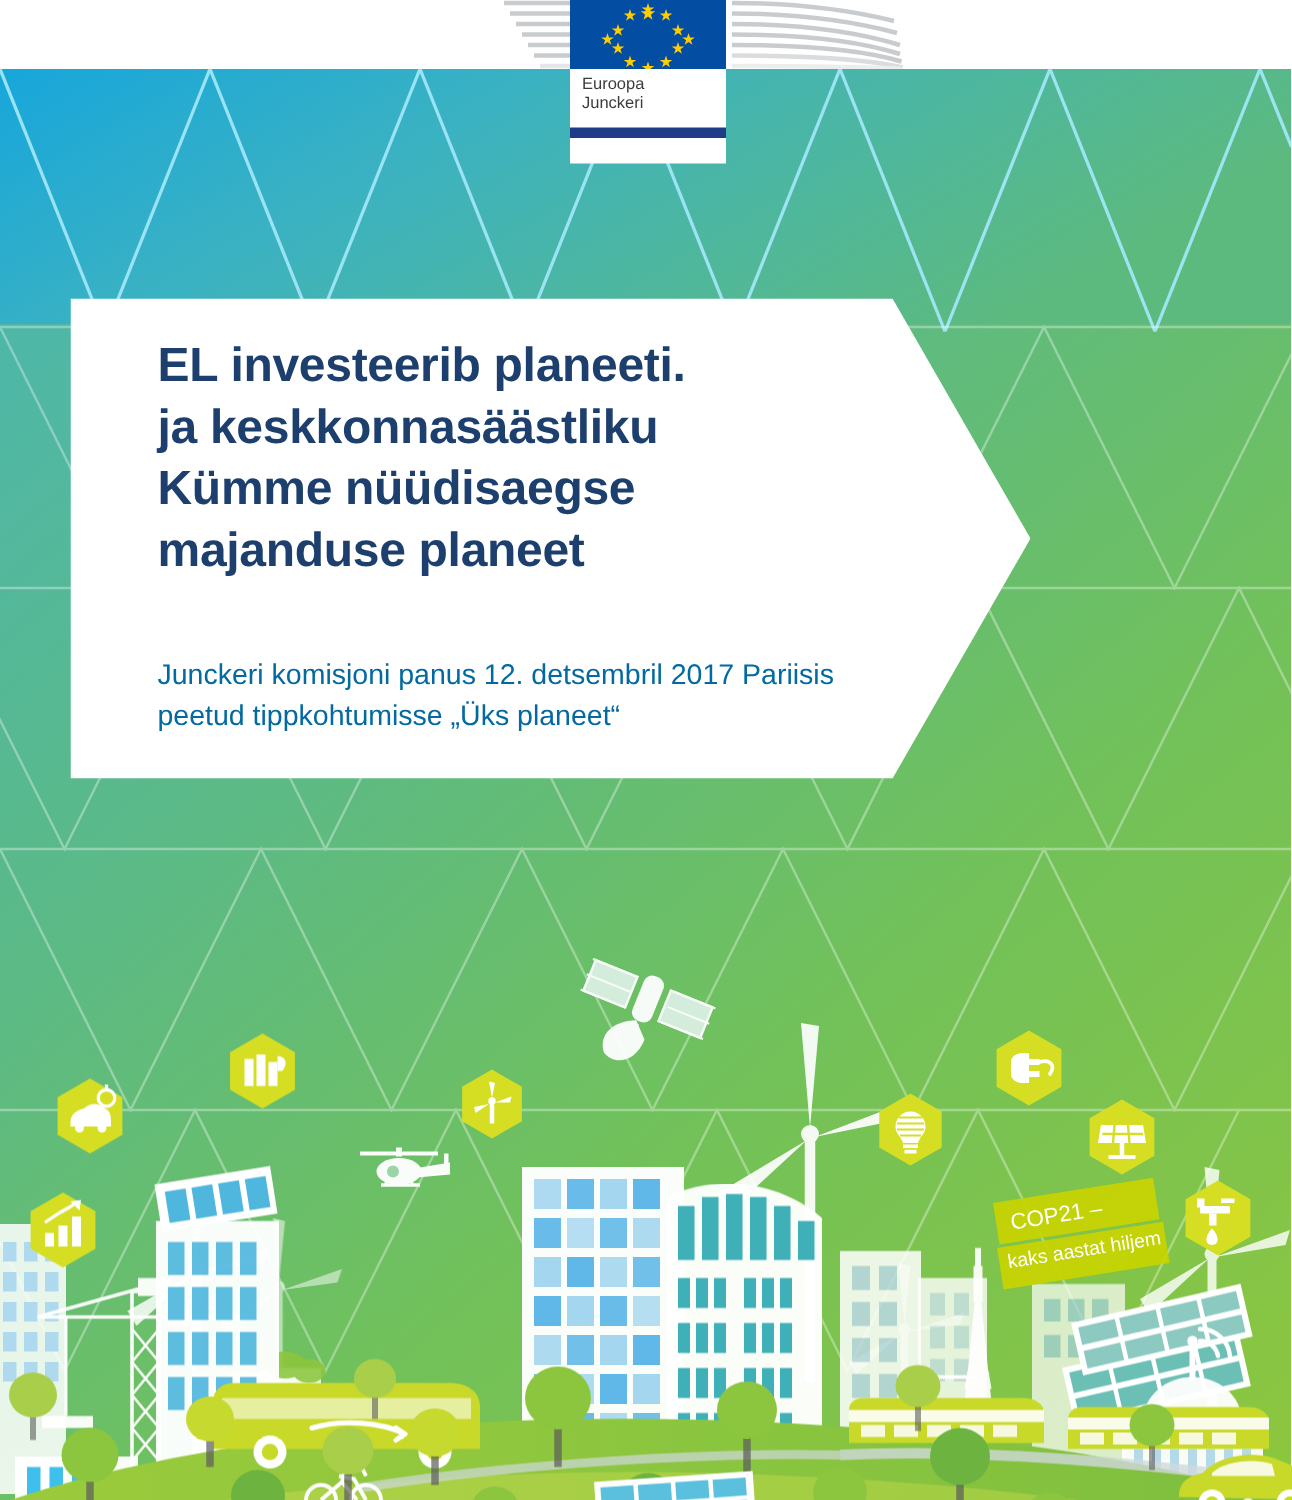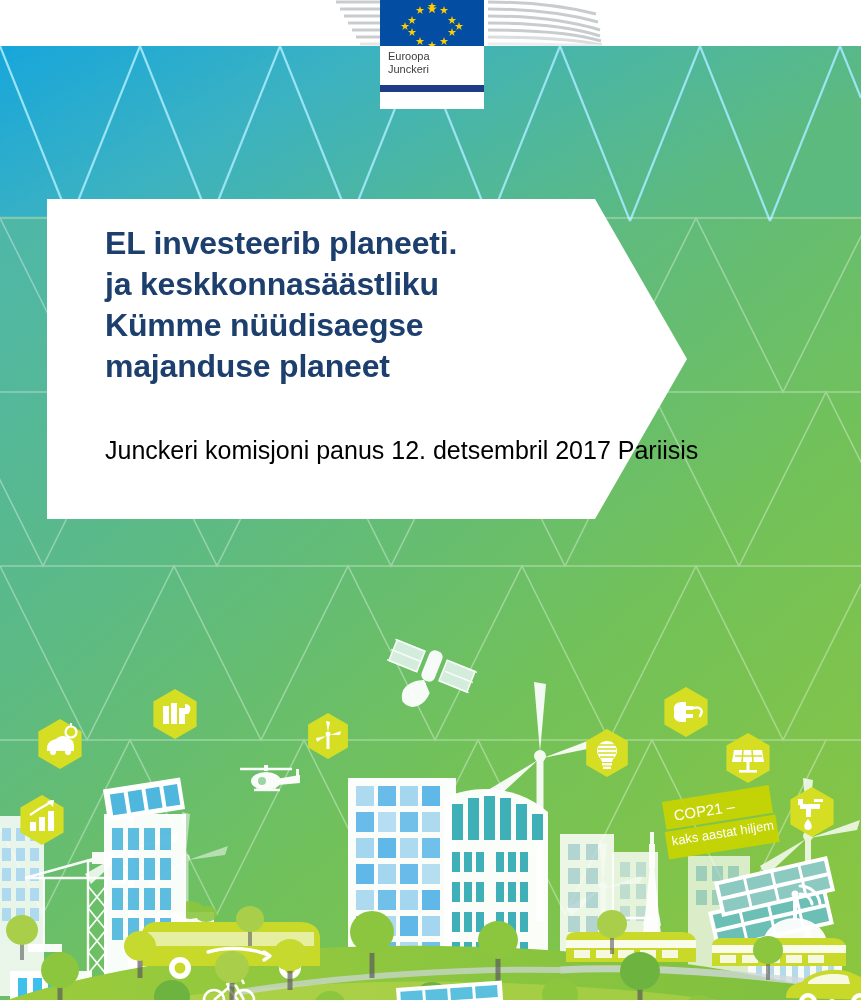--- a/index.html
+++ b/index.html
@@ -20,21 +20,21 @@
   
   .hero{position:absolute;left:0;top:46px;width:861px;height:954px;overflow:hidden;}
   .hero-bg{position:absolute;inset:0;}
 
   
   .title-panel{position:absolute;left:0;top:199px;width:640px;height:320px;z-index:20;margin-left:47px;}
   .title-wrap{position:absolute;left:58px;top:24px;width:540px;}
   .title-line{font-size:32px;line-height:41px;font-weight:bold;color:#1d3f6e;letter-spacing:-0.2px;
               font-family:"Liberation Sans",sans-serif;white-space:nowrap;}
   .subtitle-wrap{position:absolute;left:58px;top:238px;width:545px;}
-  .sub-line{font-size:25px;line-height:27px;color:#000000;font-family:"Liberation Sans",sans-serif;white-space:nowrap;}
+  .sub-line{font-size:19px;line-height:27px;color:#0369a1;font-family:"Liberation Sans",sans-serif;white-space:nowrap;}
   .cop-banner{position:absolute;z-index:26;}
 </style>
 </head>
 <body>
 
 <div id="page">
 
   <div class="hero">
     <svg class="hero-bg" width="861" height="954" viewBox="0 0 861 954">
       <defs>
@@ -673,20 +673,21 @@
 
     <div class="title-wrap">
       <div class="title-line">EL investeerib planeeti.</div>
       <div class="title-line">ja keskkonnasäästliku</div>
       <div class="title-line">Kümme nüüdisaegse</div>
       <div class="title-line">majanduse planeet</div>
     </div>
 
     <div class="subtitle-wrap">
       <div class="sub-line">Junckeri komisjoni panus 12. detsembril 2017 Pariisis</div>
+      <div class="sub-line">peetud tippkohtumisse „Üks planeet“</div>
     </div>
   </div>
 
   <div class="logo-band">
     <svg class="stripe-left" width="50" height="46" viewBox="0 0 50 46">
       <g stroke="#c9ccce" stroke-width="3" fill="none">
         <path d="M50,2 L6,2"></path>
           <path d="M50,9 L10,9"></path>
           <path d="M50,16 L14,16"></path>
         <path d="M50,23 L18,23"></path>

